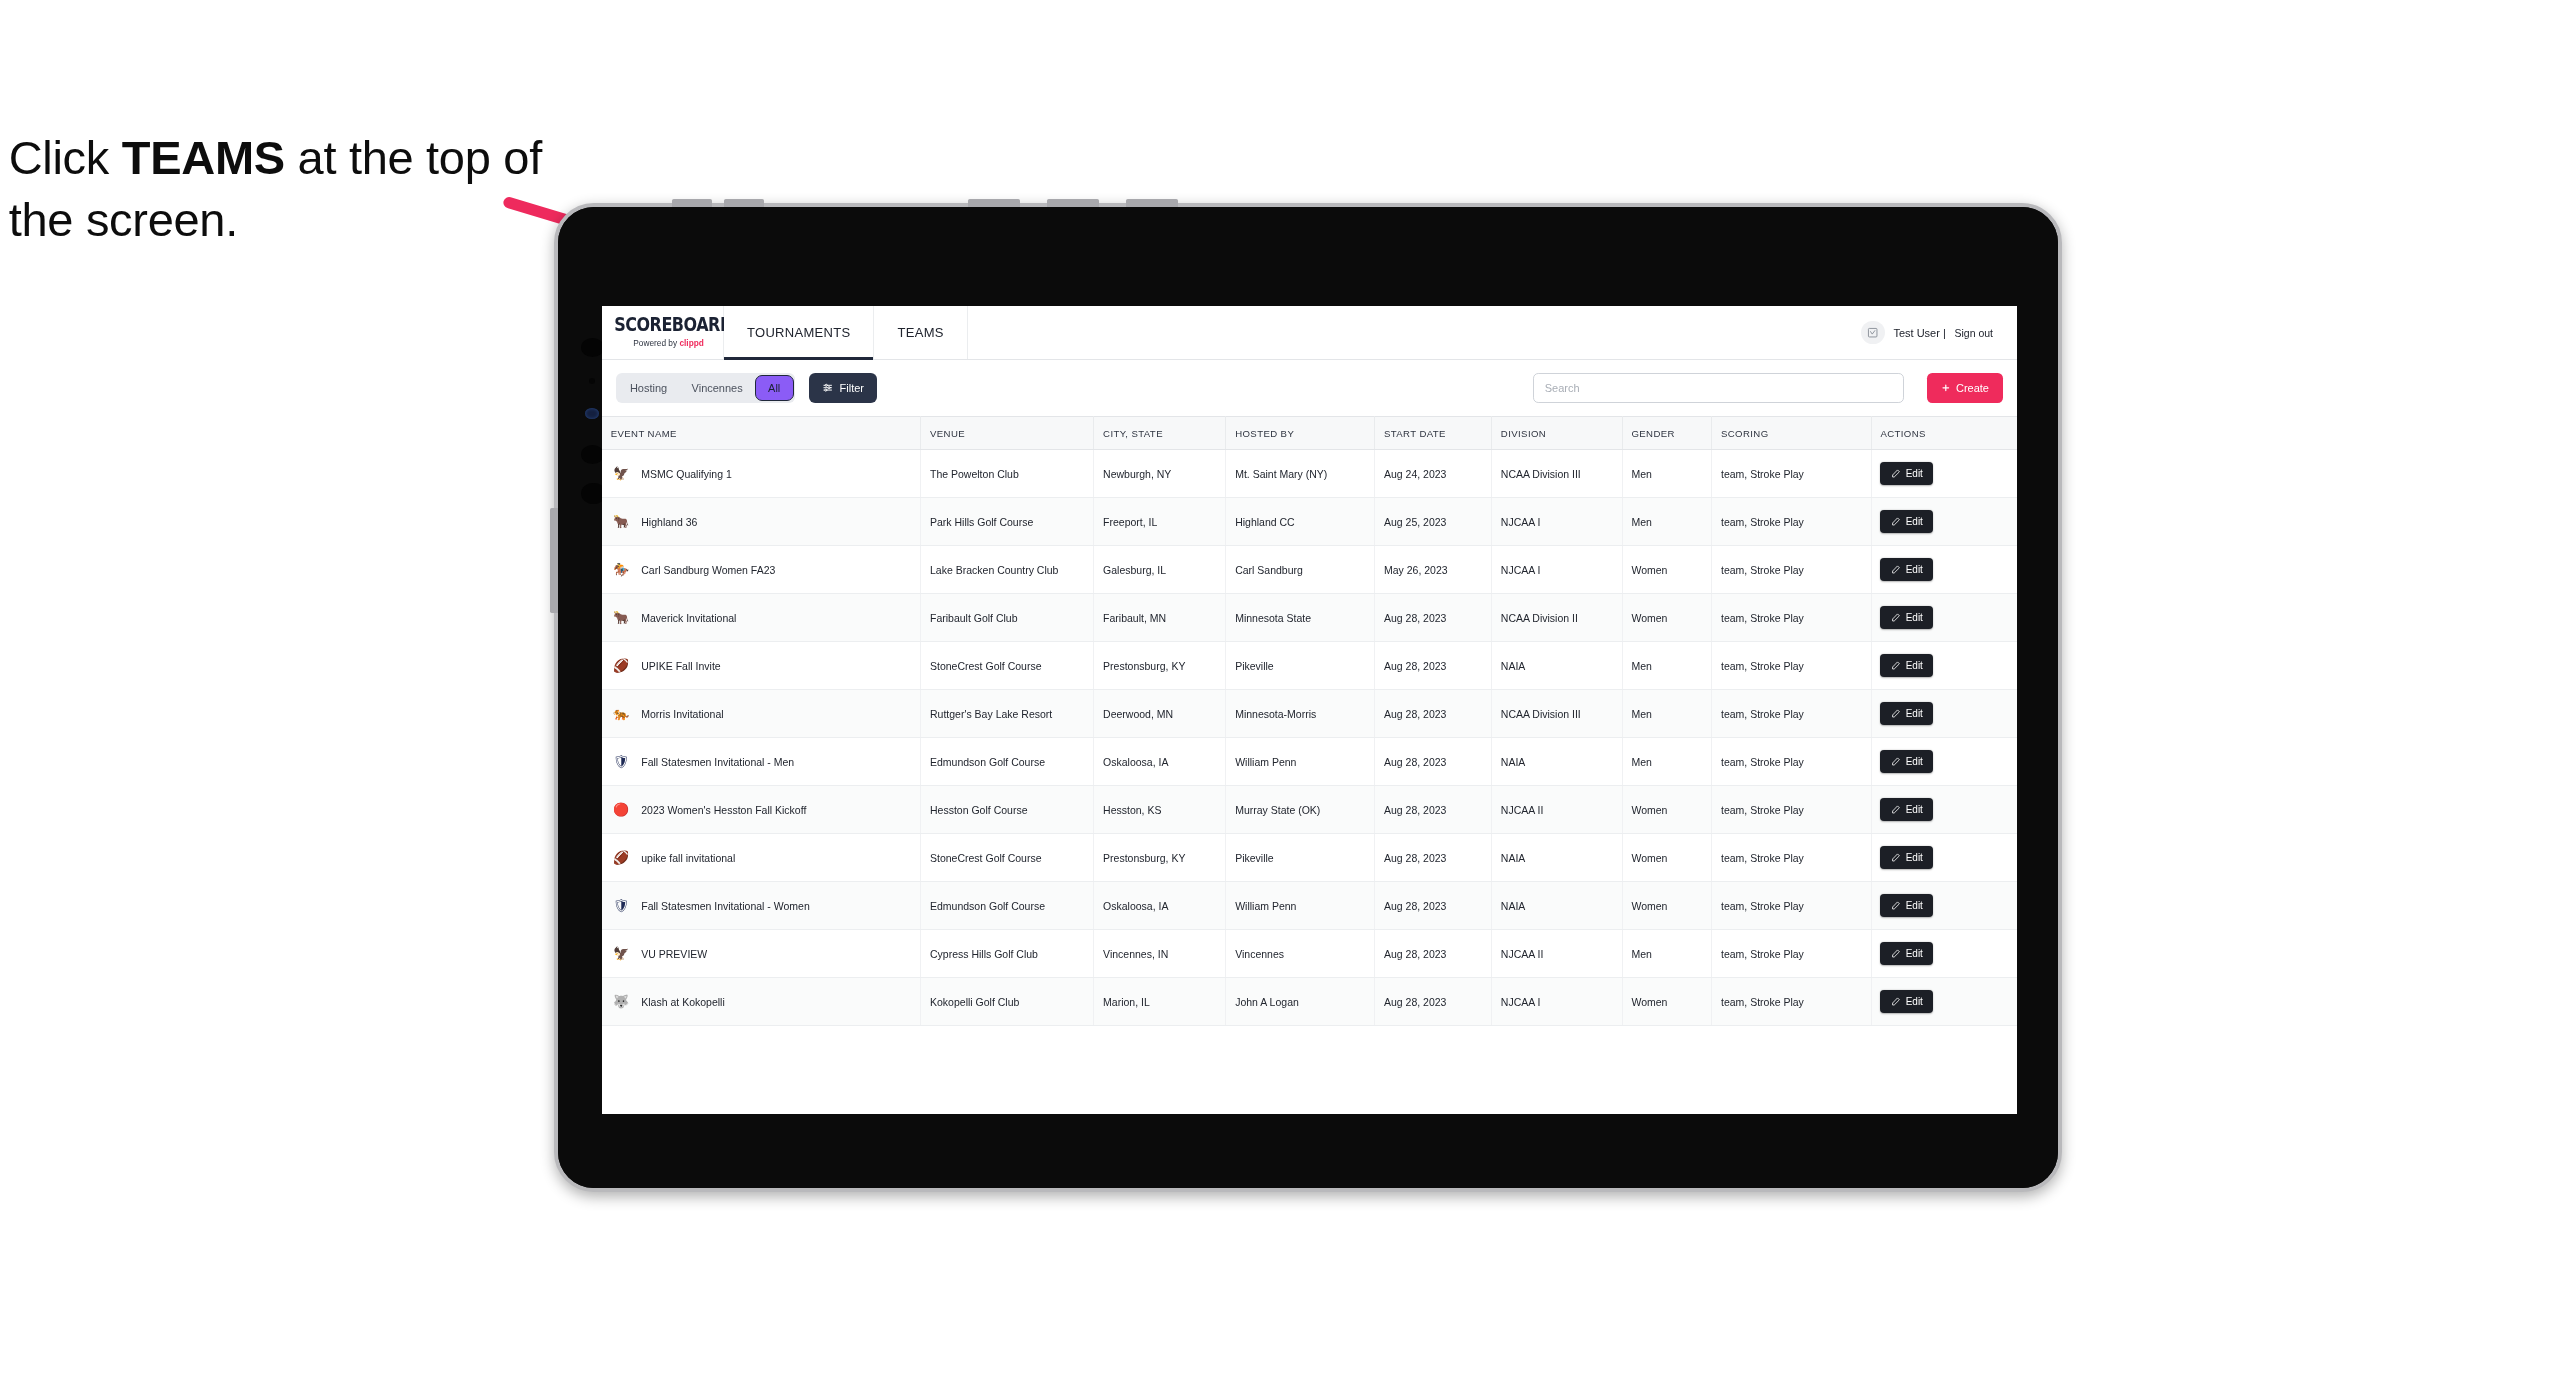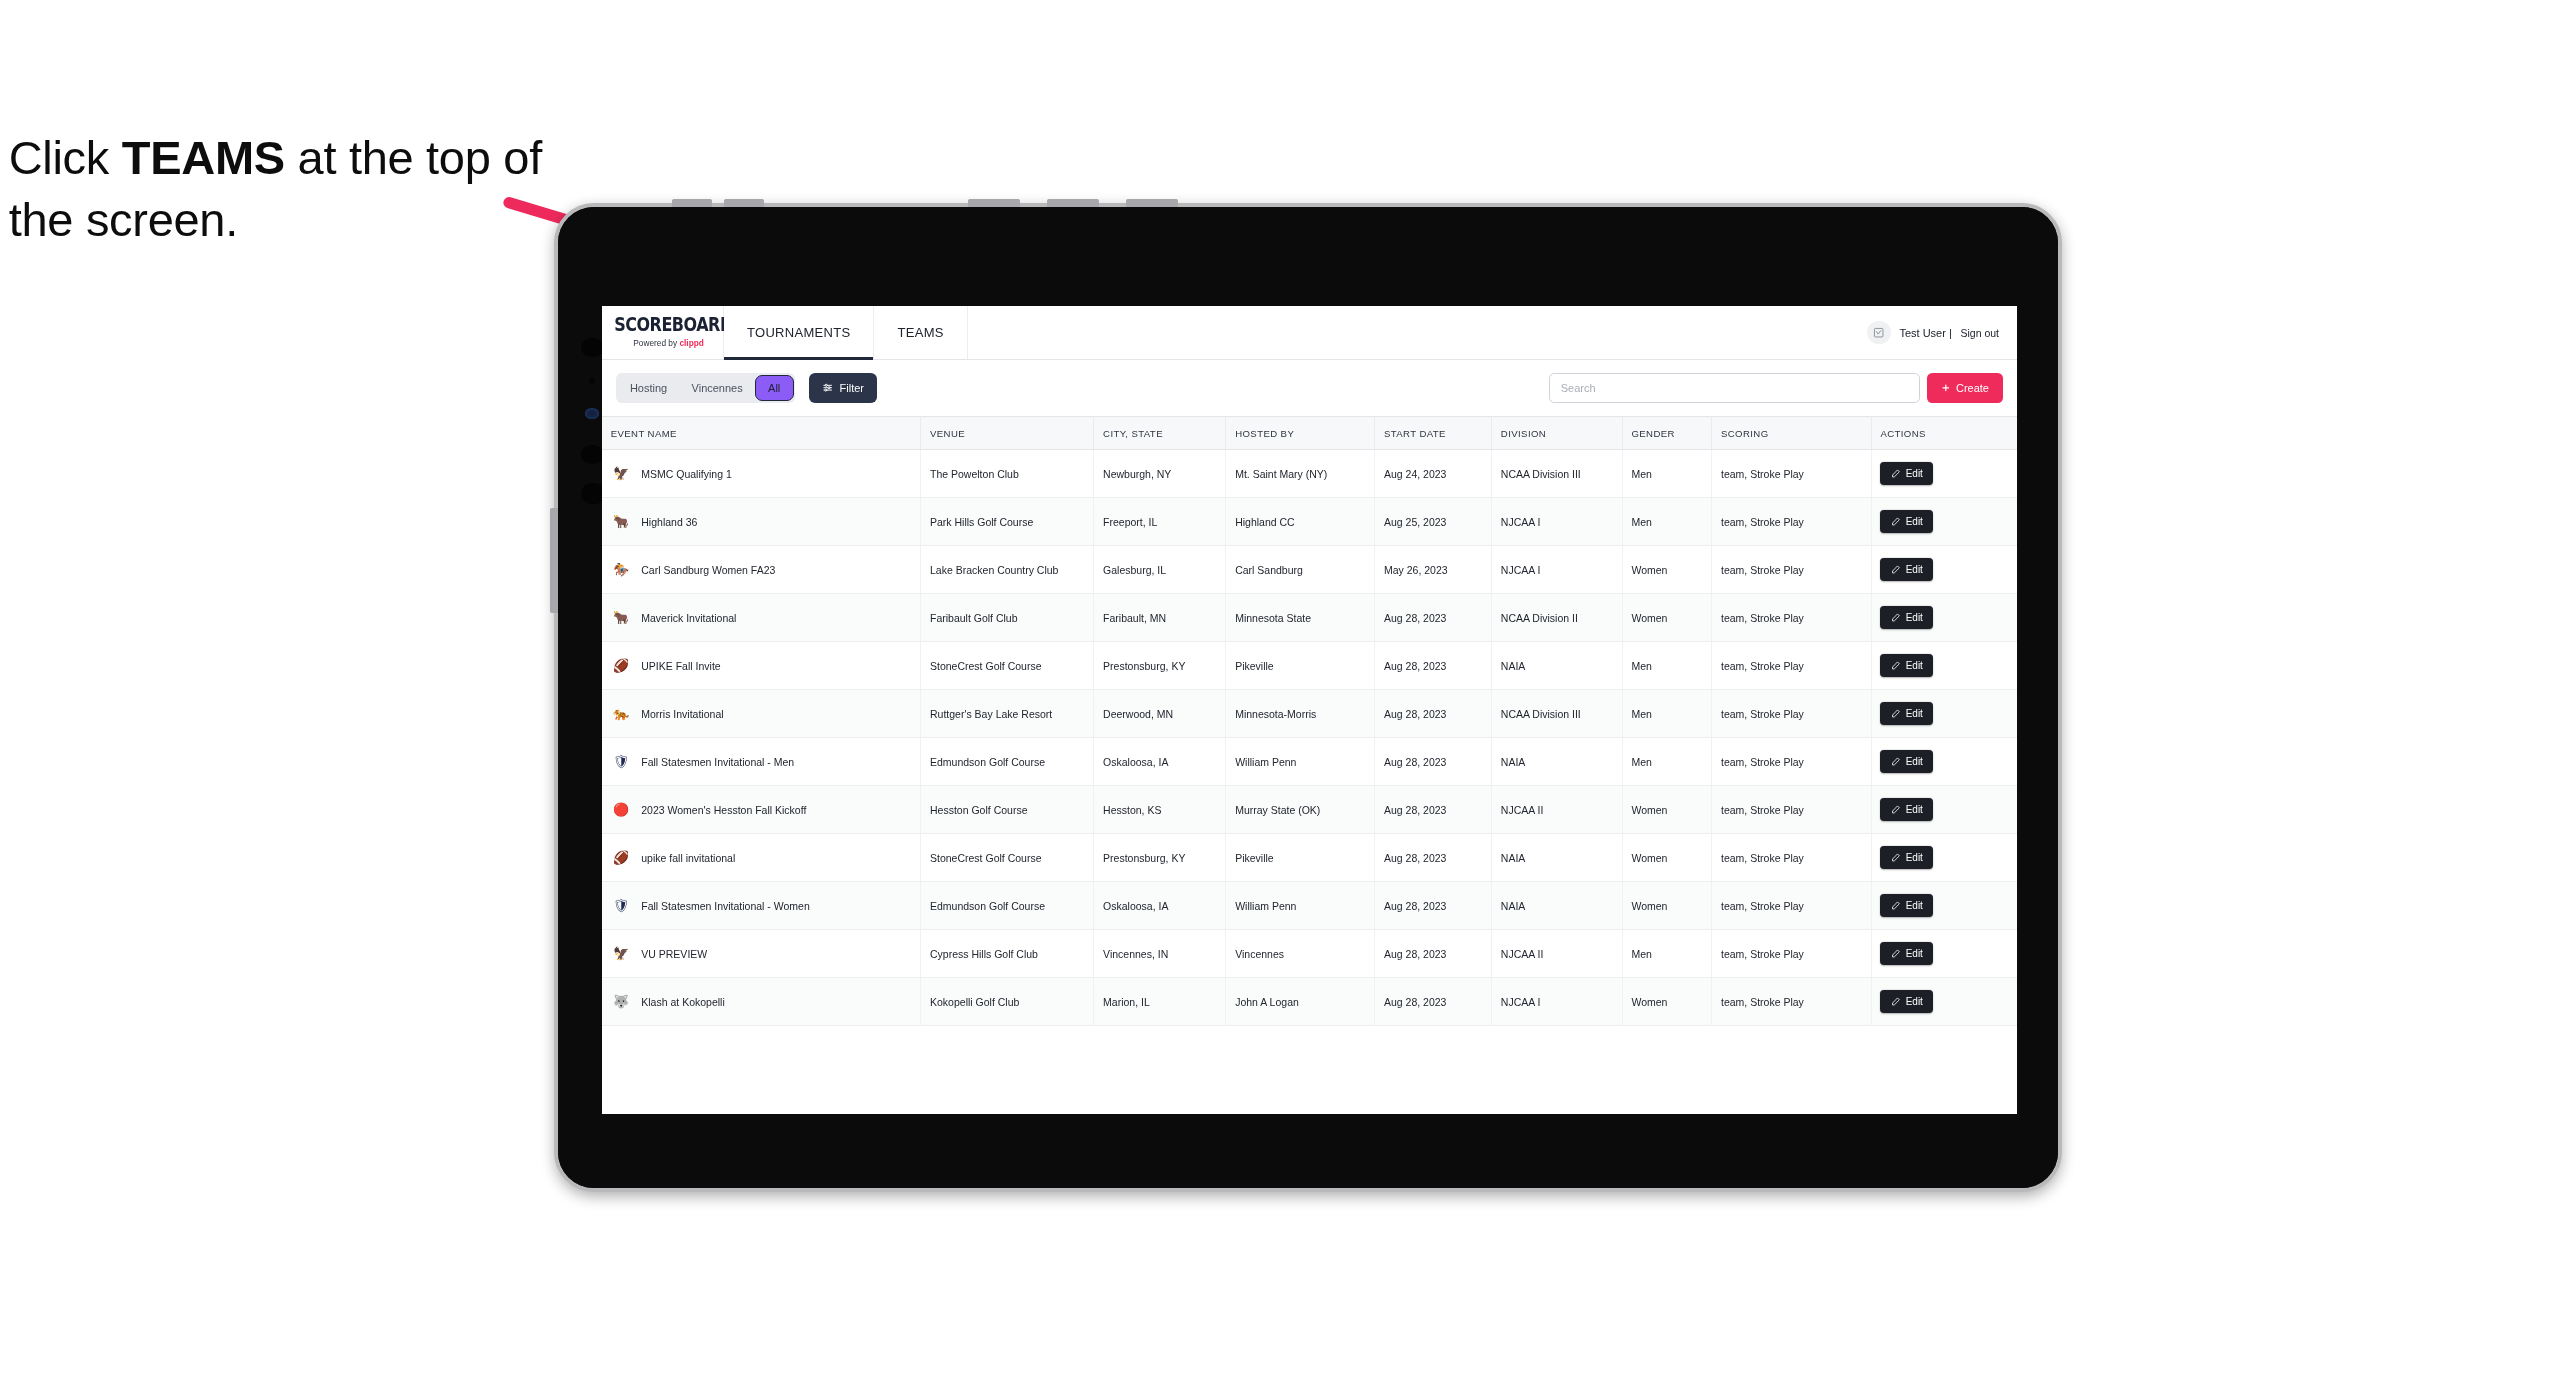--- a/index.html
+++ b/index.html
@@ -110,21 +110,21 @@
     cursor:pointer; background:#fff;
     position:relative;
   }
   .nav-tab.active::after {
     content:""; position:absolute; left:0; right:0; bottom:-0.9px;
     height:2.6px; background:#20283a;
   }
 
   .nav-right {
     margin-left:auto; display:flex; align-items:center; gap:8.7px;
-    padding-right:18px;
+    padding-right:24px;
   }
   .avatar {
     width:23.6px; height:23.6px; border-radius:50%;
     background:#f0f1f3; display:flex; align-items:center; justify-content:center;
     color:#8a9099;
   }
   .user-text { font-size:11px; color:#20242e; }
   .signout { font-size:10.5px; color:#20242e; cursor:pointer; }
 
   
@@ -149,21 +149,21 @@
     background:#8b5cf6; color:#1b2233;
     border:1.3px solid #20283a; border-radius:7px;
     font-weight:400;
   }
   .filter-btn {
     display:flex; align-items:center; gap:6.1px;
     height:30px; padding:0 13px; margin-left:5.2px;
     background:#2b3448; color:#fff; border-radius:6.1px;
     font-size:11px; cursor:pointer; border:none;
   }
-  .search-wrap { margin-left:auto; display:flex; align-items:center; gap:7px; }
+  .search-wrap { margin-left:auto; display:flex; align-items:center; gap:23px; }
   .search-input {
     width: 371px; height:30px;
     border:0.9px solid #cfd3d9; border-radius:5.2px;
     padding:0 10.5px; font-size:11px; color:#20242e;
     font-family:"Liberation Sans", sans-serif;
     background:#fff; outline:none;
   }
   .search-input::placeholder { color:#a9aeb6; }
   .create-btn {
     display:flex; align-items:center; gap:5.2px;

